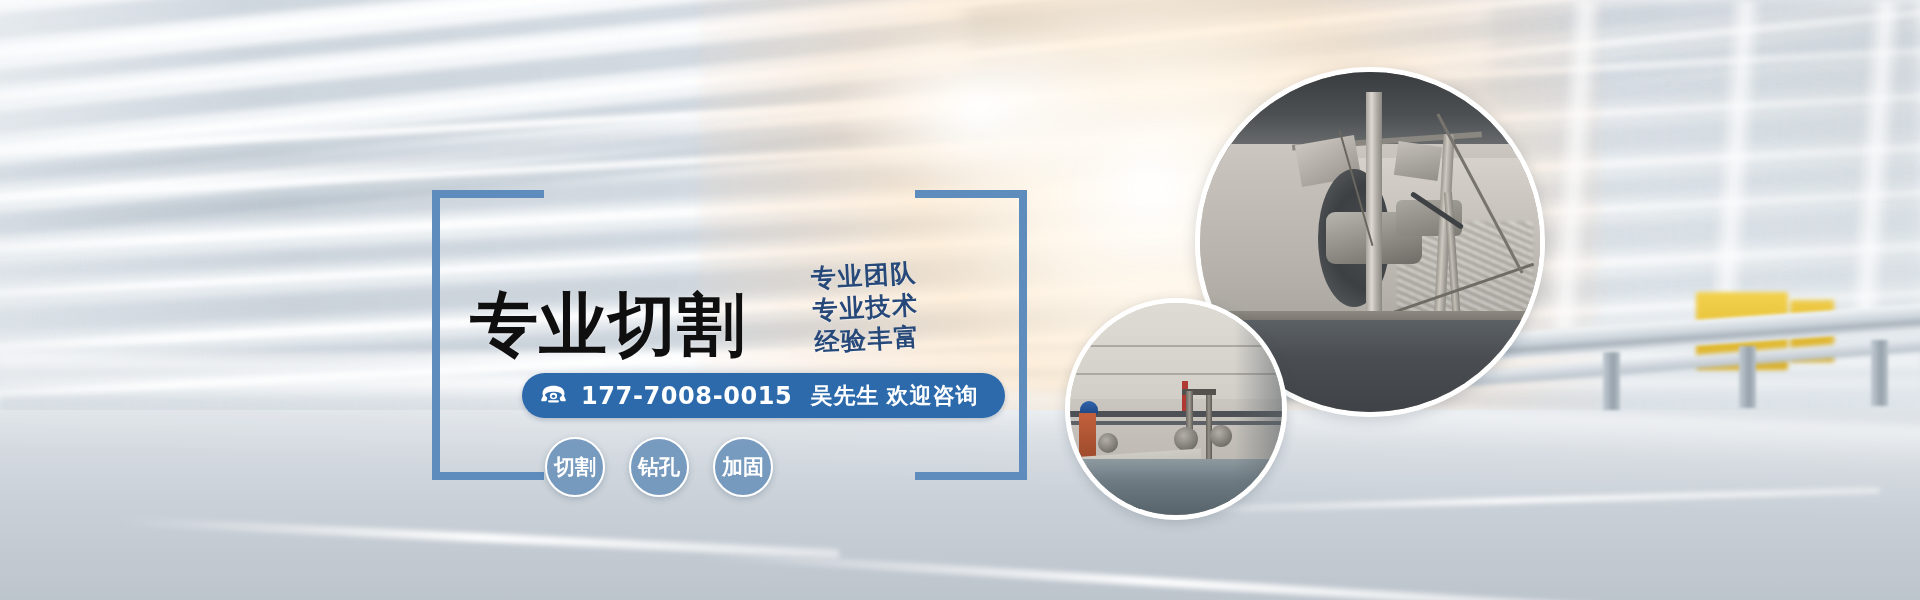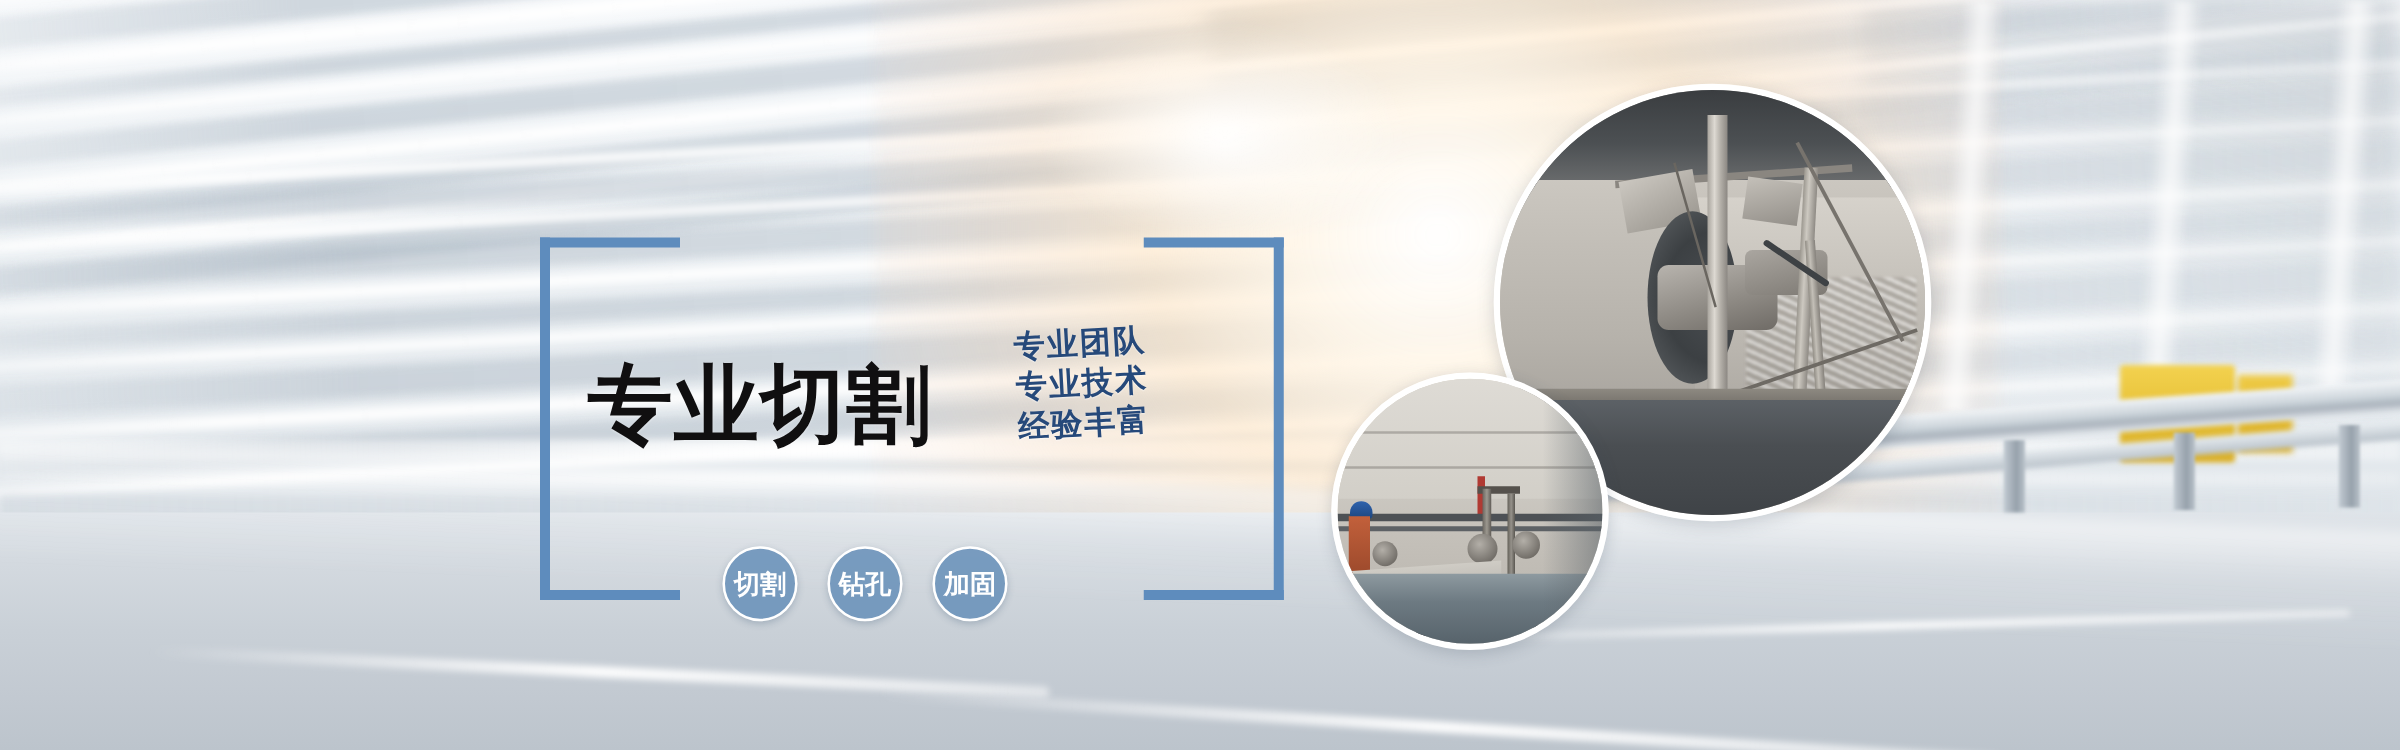--- a/index.html
+++ b/index.html
@@ -189,21 +189,21 @@
     color:#ffffff; font-size:24px; font-weight:700; letter-spacing:.6px;
     white-space:nowrap;
     font-family:"DejaVu Sans","Liberation Sans",sans-serif;
   }
   .phone-cn {
     color:#ffffff; font-size:22px; font-weight:700; letter-spacing:1px;
     white-space:nowrap; margin-left:4px;
   }
 
   
-  .tags { position:absolute; left:578px; top:437px; display:flex; gap:24px; }
+  .tags { position:absolute; left:545px; top:437px; display:flex; gap:24px; }
   .tag {
     width:60px; height:60px; border-radius:50%;
     background:rgba(106,146,186,.88);
     border:2.5px solid #ffffff;
     display:flex; align-items:center; justify-content:center;
     color:#fff; font-size:21px; font-weight:700; letter-spacing:0;
     box-shadow:0 2px 6px rgba(40,70,105,.25);
     white-space:nowrap;
   }
 
@@ -376,20 +376,30 @@
 
 
     <div class="headline">专业切割</div>
 
     <div class="slogans">
       <div>专业团队</div>
       <div>专业技术</div>
       <div>经验丰富</div>
     </div>
 
+    <div class="phone-bar">
+      <svg class="phone-icon" viewBox="0 0 32 32">
+        <path fill="#ffffff" d="M16 4.3c-6.6 0-13 2.6-13 9.2 0 1 .2 2 .6 2.9l-2.1 4.5c-.4.9.2 1.9 1.2 1.9h3.6c.9 0 1.6-.6 1.8-1.4l.4-1.9c.2-.9-.3-1.7-1.1-2-.9-.4-1.4-1.1-1.4-2 0-2.3 4.3-4 10-4s10 1.7 10 4c0 .9-.5 1.6-1.4 2-.8.3-1.3 1.1-1.1 2l.4 1.9c.2.8.9 1.4 1.8 1.4h3.6c1 0 1.6-1 1.2-1.9l-2.1-4.5c.4-.9.6-1.9.6-2.9 0-6.6-6.4-9.2-13-9.2z"></path>
+        <ellipse cx="16" cy="16.6" rx="4.3" ry="3.8" fill="#ffffff"></ellipse>
+        <ellipse cx="16" cy="16.8" rx="2.1" ry="1.8" fill="#2c6aab"></ellipse>
+        <rect x="9.5" y="21.6" width="13" height="2.6" rx="1.3" fill="#ffffff"></rect>
+      </svg>
+      <span class="phone-num">177-7008-0015</span>
+      <span class="phone-cn">吴先生 欢迎咨询</span>
+    </div>
 
     <div class="tags">
       <div class="tag">切割</div>
       <div class="tag">钻孔</div>
       <div class="tag">加固</div>
     </div>
   </div>
 
   <div class="photo-big">
     <div class="ph">

